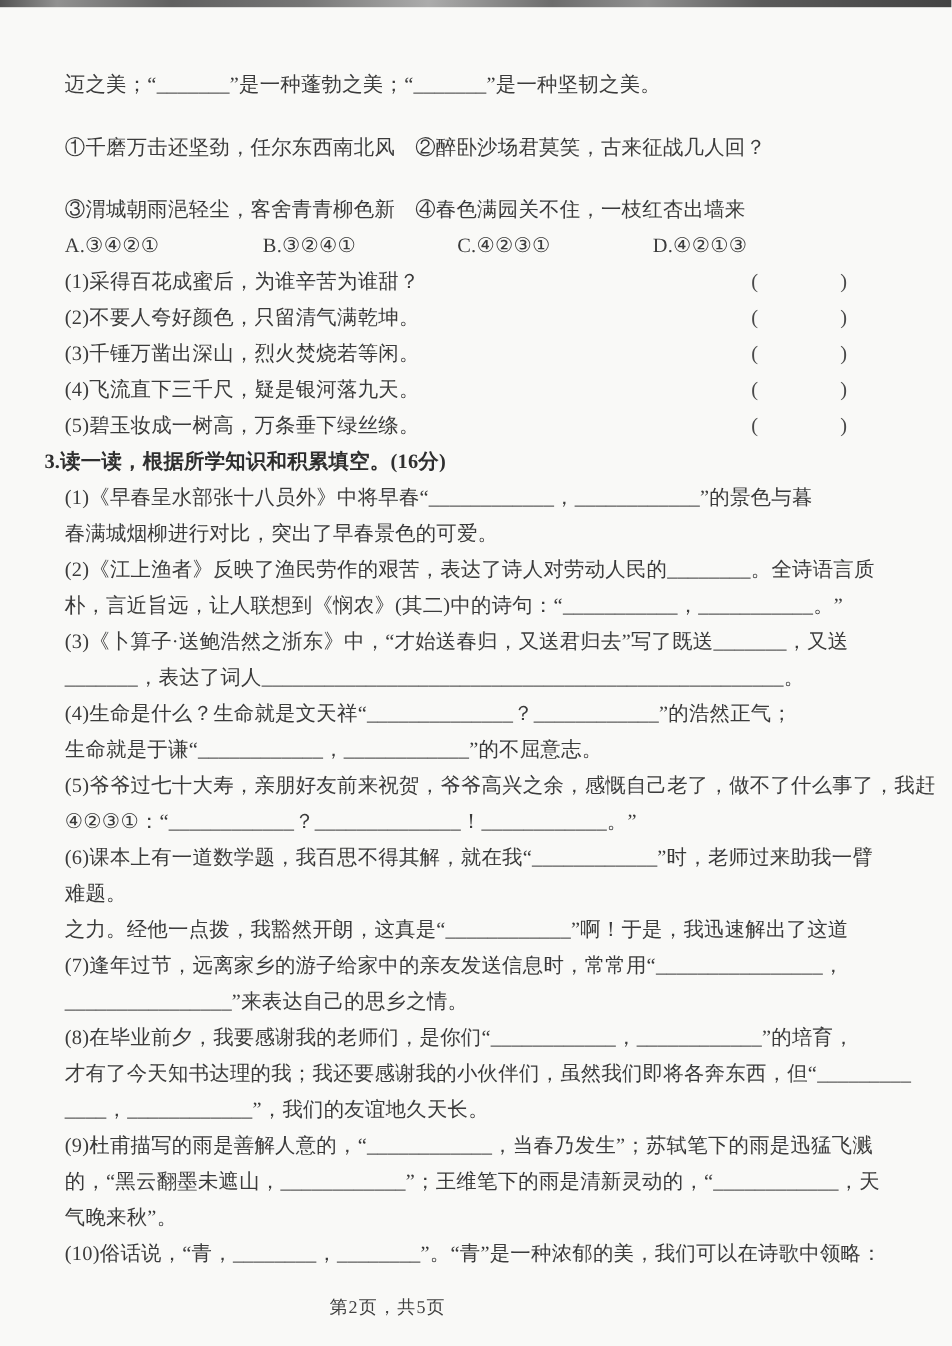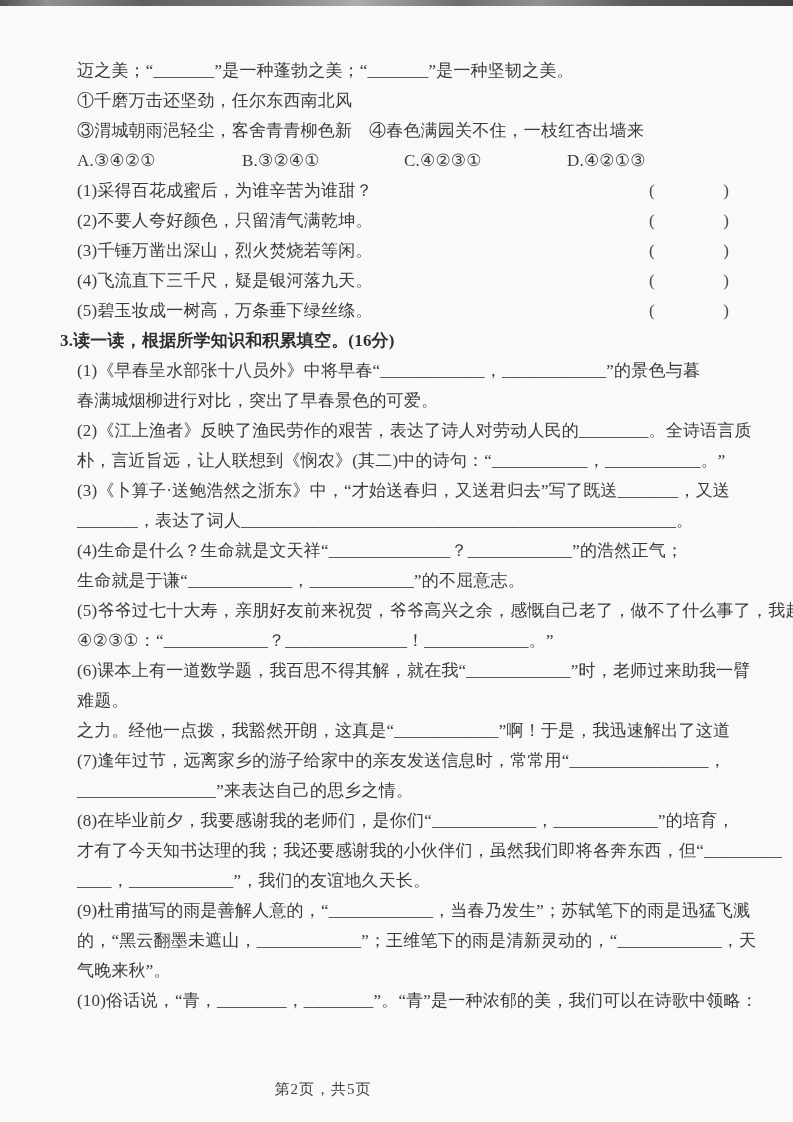--- a/index.html
+++ b/index.html
@@ -15,34 +15,34 @@
   .scan-top-edge {
     position: absolute; top: 0; left: 0;
     width: 793px; height: 6px;
     background: linear-gradient(90deg,
       #2a2a2a 0%, #777 6%, #3a3a3a 18%, #555 32%,
       #999 45%, #4a4a4a 58%, #777 68%, #333 80%, #161616 100%);
     opacity: .8;
   }
   .content {
     position: absolute;
-    left: 77px; top: 56px; width: 690px;
+    left: 54px; top: 56px; width: 690px;
   }
   .line {
     height: 30px; line-height: 30px;
     font-size: 17px;
     white-space: nowrap;
     letter-spacing: .2px;
   }
   .section-header {
     font-weight: bold;
     margin-left: -17px;
     color: #2f2f2f;
   }
-  .pair-row { position: relative; }
+  .pair-row { position: relative; margin-top: 22px; }
   .pair-row .right-col { position: absolute; left: 292px; top: 0; }
   .options-row { position: relative; }
   .options-row .opt { position: absolute; top: 0; }
   .opt-a { left: 0; }
   .opt-b { left: 165px; }
   .opt-c { left: 327px; }
   .opt-d { left: 490px; }
   .q2-row { position: relative; }
   .answer-parens {
     position: absolute; left: 572px; top: 0;
@@ -61,20 +61,21 @@
 <body>
 
 <div class="scan-top-edge"></div>
 
 <div class="content">
 
   <div class="line">迈之美；“_______”是一种蓬勃之美；“_______”是一种坚韧之美。</div>
 
   <div class="line pair-row">
     <span class="left-col">①千磨万击还坚劲，任尔东西南北风</span>
+    <span class="right-col">②醉卧沙场君莫笑，古来征战几人回？</span>
   </div>
 
   <div class="line pair-row">
     <span class="left-col">③渭城朝雨浥轻尘，客舍青青柳色新</span>
     <span class="right-col">④春色满园关不住，一枝红杏出墙来</span>
   </div>
 
   <div class="line options-row">
     <span class="opt opt-a">A.③④②①</span>
     <span class="opt opt-b">B.③②④①</span>

